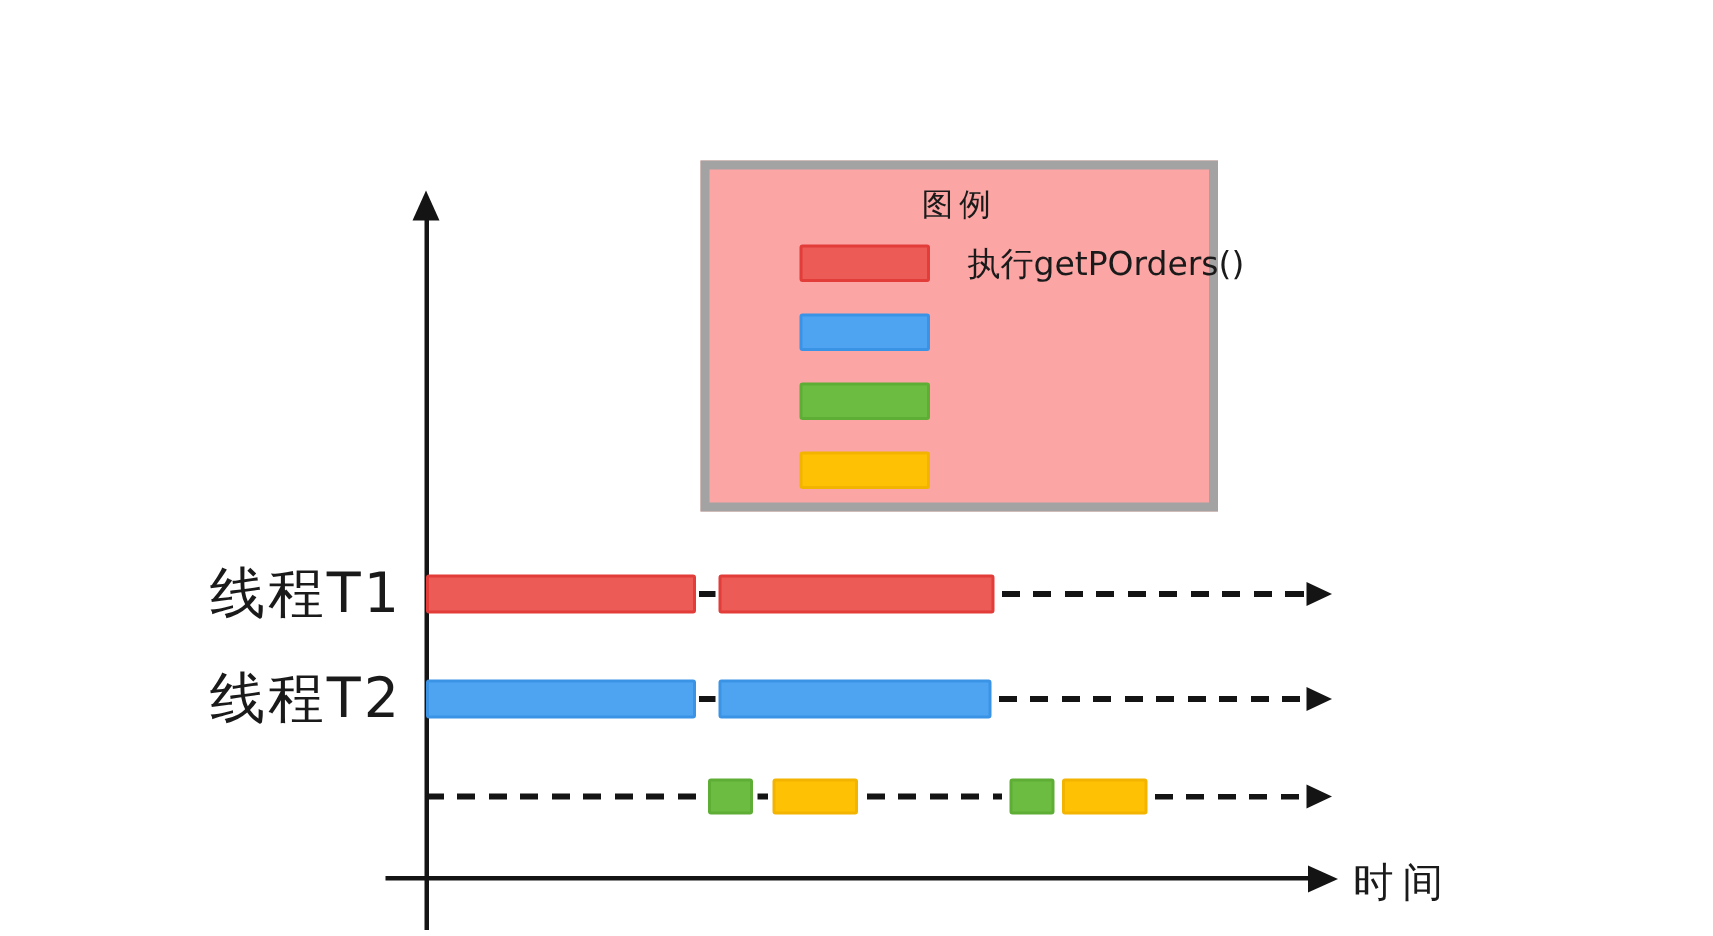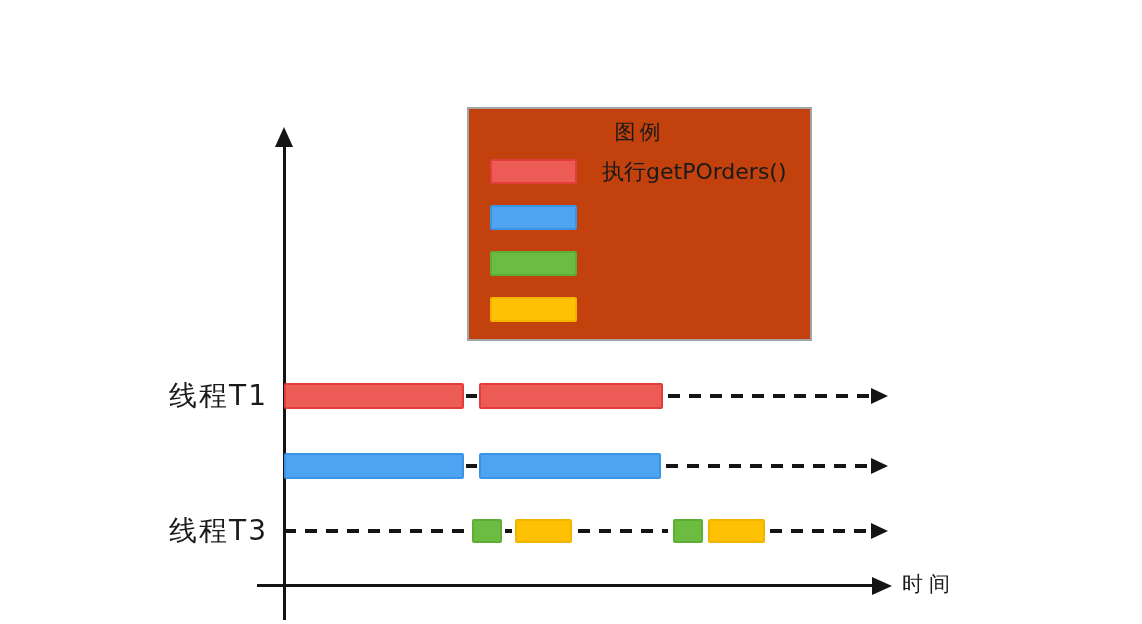--- a/index.html
+++ b/index.html
@@ -7,39 +7,39 @@
     position:relative;width:1142px;height:624px;background:#ffffff;overflow:hidden;
     font-family:"DejaVu Sans","Liberation Sans",sans-serif;color:#1a1a1a;
   }
   
   .v-line{position:absolute;left:283px;top:144px;width:3px;height:476px;background:#141414;}
   .v-arrow{position:absolute;left:275px;top:127px;width:0;height:0;
     border-left:9px solid transparent;border-right:9px solid transparent;border-bottom:20px solid #141414;}
   .h-line{position:absolute;left:257px;top:584px;width:620px;height:3px;background:#141414;}
   .h-arrow{position:absolute;left:872px;top:577px;width:0;height:0;
     border-top:9px solid transparent;border-bottom:9px solid transparent;border-left:20px solid #141414;}
-  .time-label{position:absolute;left:902px;top:570px;font-size:21px;letter-spacing:6px;font-weight:500;}
+  .time-label{position:absolute;left:902px;top:570px;font-size:27px;letter-spacing:6px;font-weight:500;}
   
   .thread-label{position:absolute;left:100px;width:168px;height:34px;line-height:34px;
-    text-align:right;font-size:28px;font-weight:500;letter-spacing:2px;}
+    text-align:right;font-size:37px;font-weight:500;letter-spacing:2px;}
   
   .track{position:absolute;left:284px;right:0;height:28px;}
   .seg{position:absolute;top:50%;transform:translateY(-50%);}
   .seg-bar{height:26px;border:2px solid;border-radius:2px;box-sizing:border-box;}
   .seg-link{height:4px;background:#141414;}
   .seg-dash{height:4px;background:repeating-linear-gradient(90deg,#141414 0 12px,transparent 12px 21px);}
   .seg-dash_arrow{height:4px;box-sizing:border-box;padding-right:18px;background-clip:content-box;
     background-image:repeating-linear-gradient(90deg,#141414 0 12px,transparent 12px 21px);}
   .seg-dash_arrow::after{content:"";position:absolute;right:0;top:50%;transform:translateY(-50%);
     width:0;height:0;border-top:8px solid transparent;border-bottom:8px solid transparent;border-left:17px solid #141414;}
   
-  .legend{position:absolute;left:467px;top:107px;width:345px;height:234px;background:#c2410c;
-    border:2px solid #a3a3a3;box-sizing:border-box;}
+  .legend{position:absolute;left:467px;top:107px;width:345px;height:234px;background:#fca5a5;
+    border:6px solid #a3a3a3;box-sizing:border-box;}
   .legend-title{margin-top:9px;text-align:center;font-size:21px;font-weight:500;letter-spacing:4px;}
-  .legend-items{margin-top:13px;}
+  .legend-items{margin-top:13px;padding-left:39px;}
   .legend-item{display:flex;align-items:center;height:25px;margin-bottom:21px;padding-left:21px;}
   .legend-swatch{width:87px;height:25px;border:2px solid;border-radius:2px;box-sizing:border-box;margin-right:25px;flex:0 0 auto;}
   .legend-label{font-size:22px;font-weight:500;white-space:nowrap;}
 </style>
 </head>
 <body>
 
 <div id="canvas">
 
   <div class="v-arrow"></div>
@@ -61,21 +61,21 @@
       <div class="legend-item">
         <div class="legend-swatch" style="background-color: rgb(108, 188, 66); border-color: rgb(94, 174, 54);"></div>
       </div>
       <div class="legend-item">
         <div class="legend-swatch" style="background-color: rgb(255, 193, 3); border-color: rgb(243, 180, 0);"></div>
       </div>
     </div>
   </div>
 
   <div class="thread-label" style="top:379px">线程T1</div>
-  <div class="thread-label" style="top:514px">线程T3</div>
+  <div class="thread-label" style="top:449px">线程T2</div>
 
   <div class="track" style="top:382px">
       <div class="seg seg-bar" style="left: 0px; width: 180px; background-color: rgb(236, 91, 86); border-color: rgb(226, 61, 57);"></div>
       <div class="seg seg-link" style="left: 182px; width: 11px;"></div>
       <div class="seg seg-bar" style="left: 195px; width: 184px; background-color: rgb(236, 91, 86); border-color: rgb(226, 61, 57);"></div>
       <div class="seg seg-dash_arrow" style="left: 384px; width: 220px;"></div>
     </div>
   <div class="track" style="top:452px">
       <div class="seg seg-bar" style="left: 0px; width: 180px; background-color: rgb(79, 164, 242); border-color: rgb(59, 147, 230);"></div>
       <div class="seg seg-link" style="left: 182px; width: 11px;"></div>

